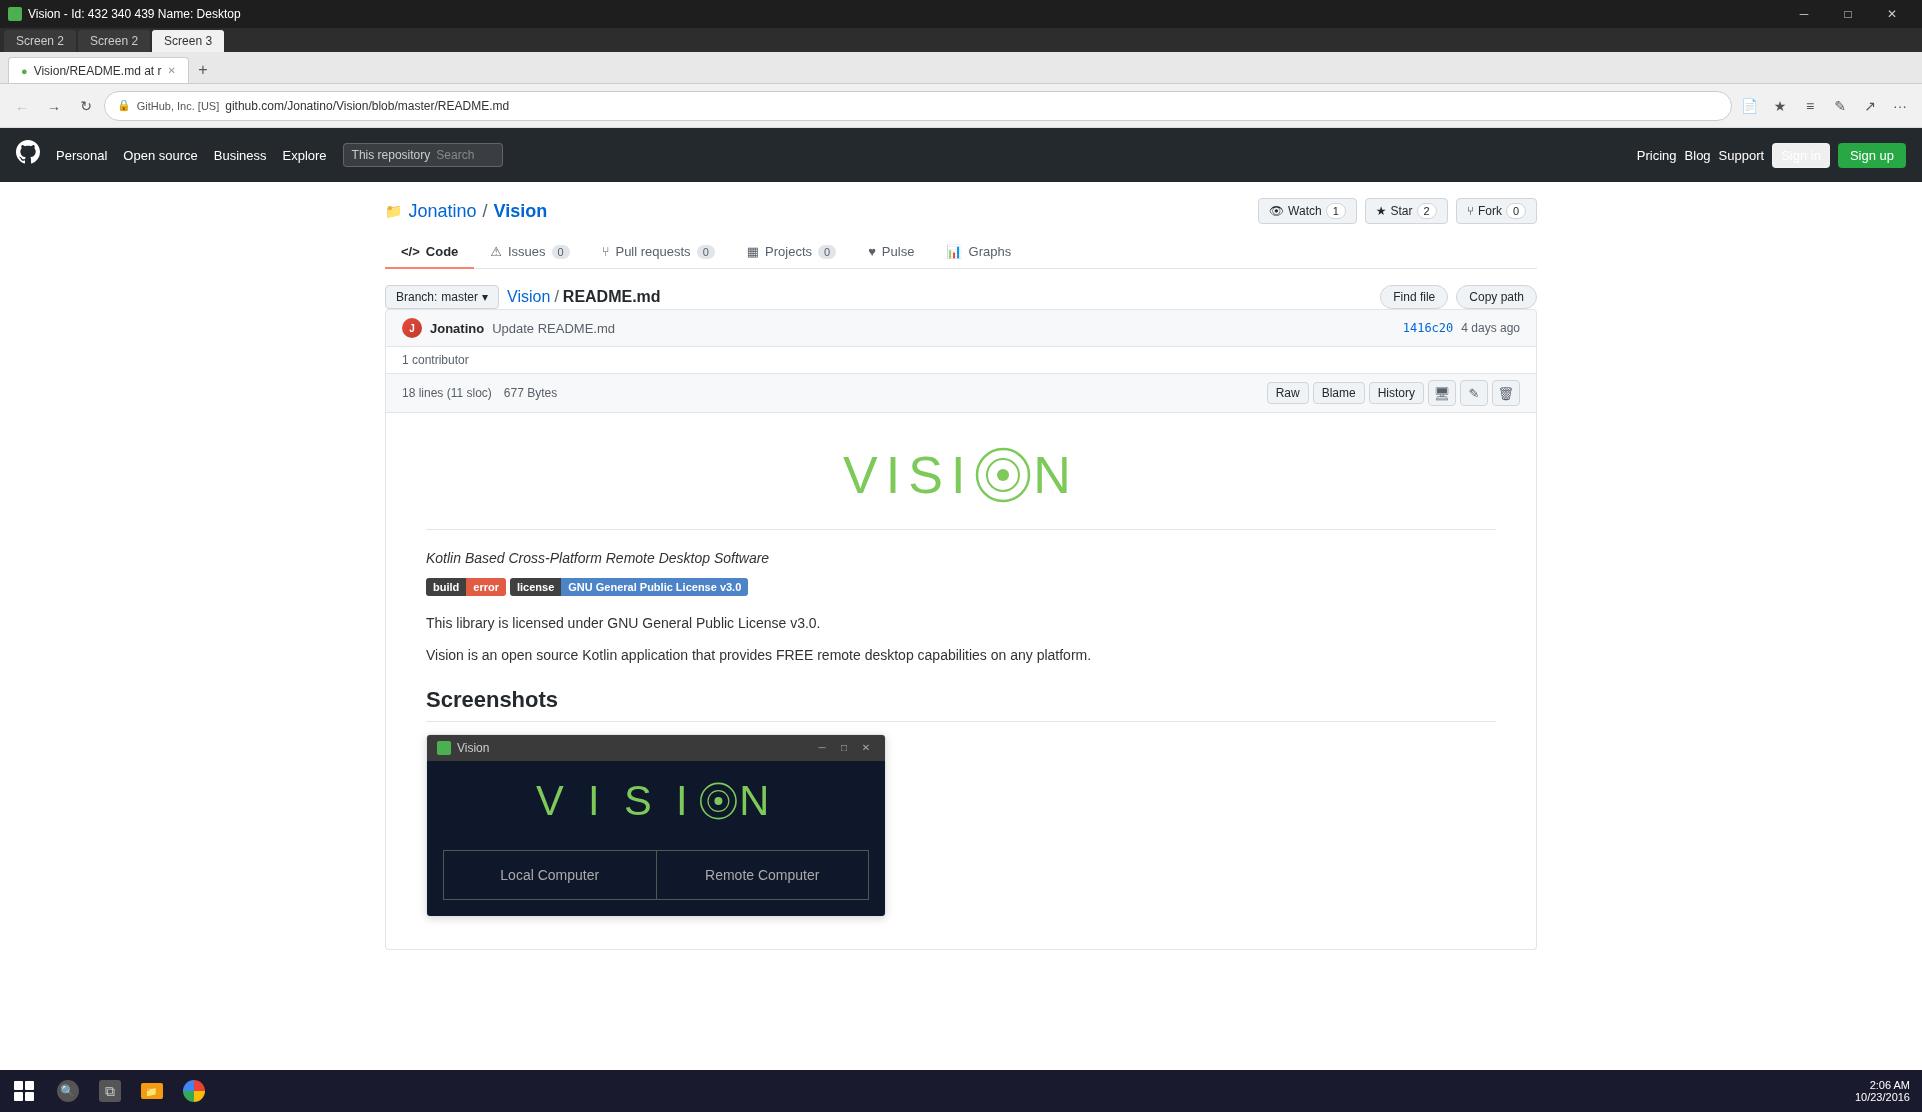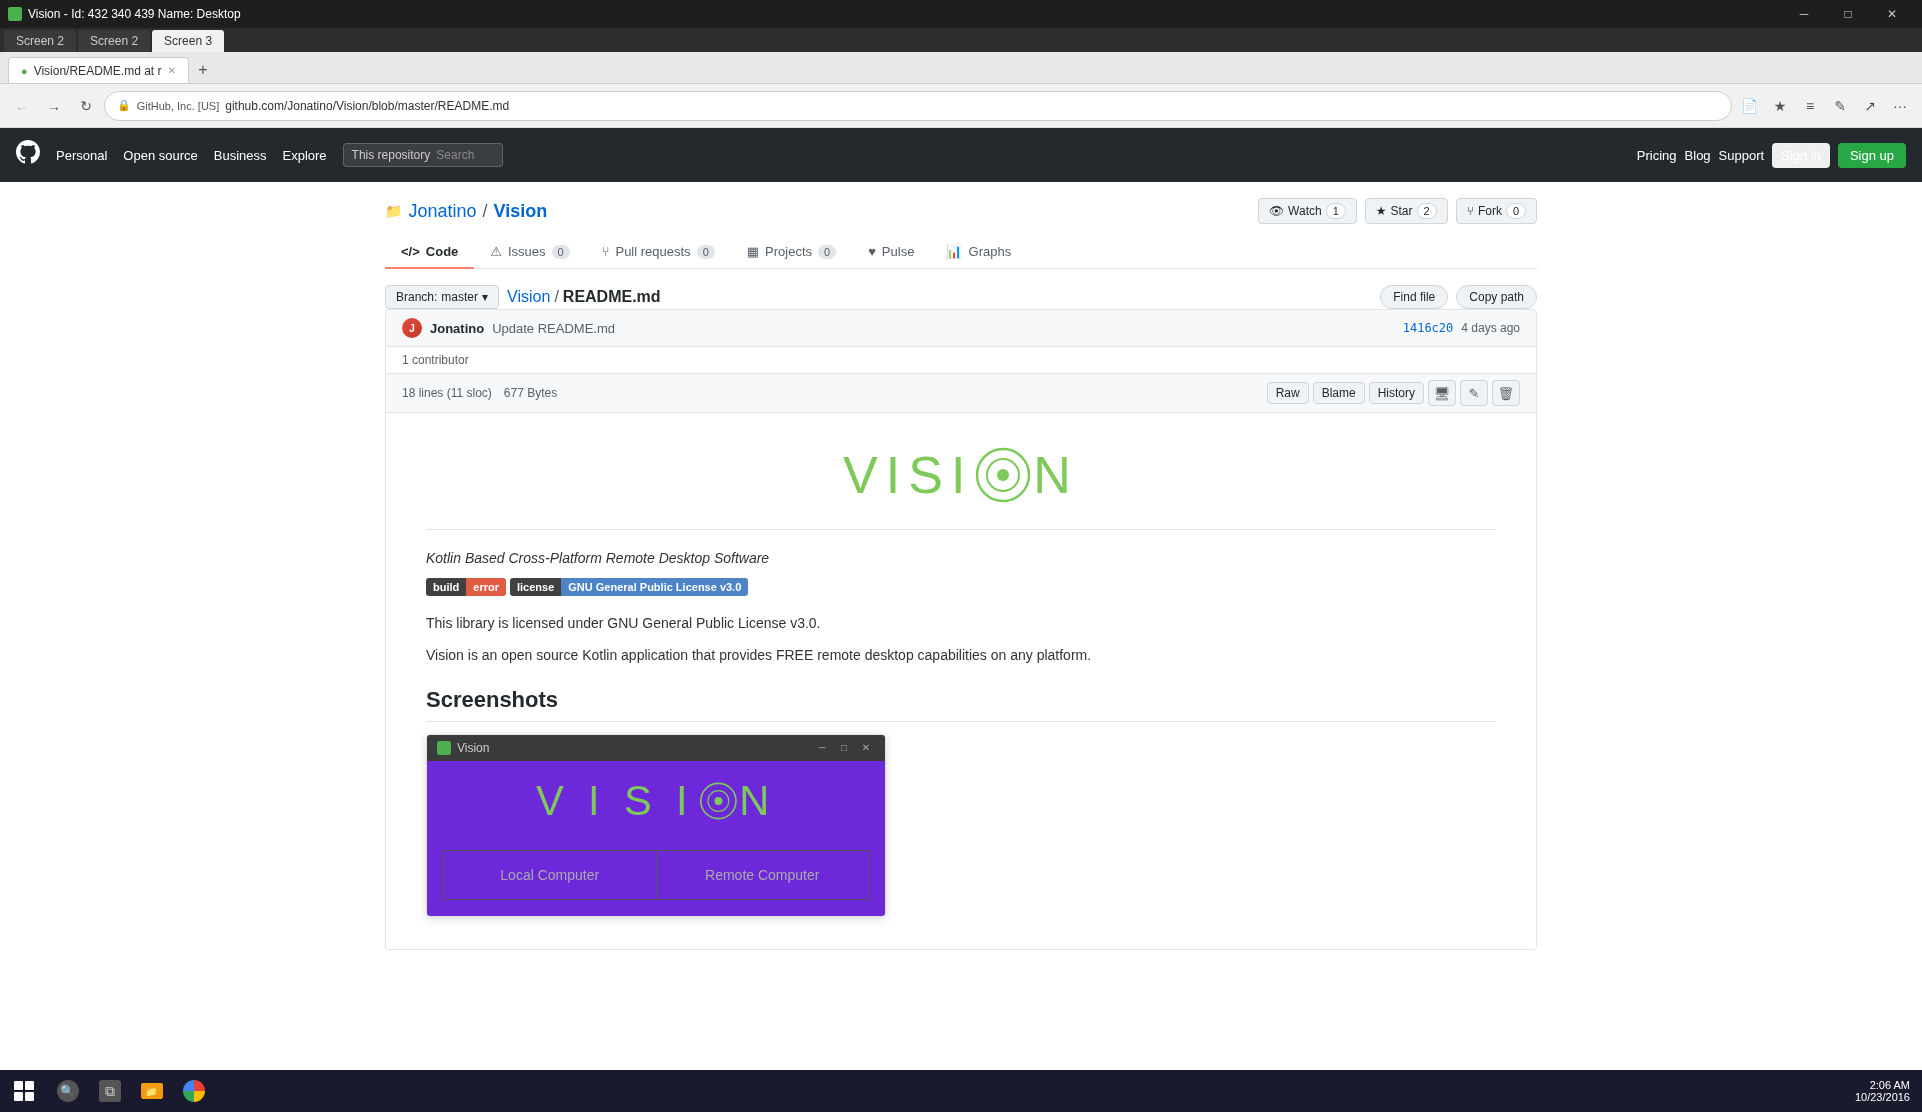--- a/index.html
+++ b/index.html
@@ -297,21 +297,21 @@
       display: flex;
       align-items: center;
       gap: 6px;
       font-size: 12px;
       color: #ccc;
     }
     .thumb-logo-icon { width: 14px; height: 14px; background: #4caf50; border-radius: 2px; }
     .thumb-controls { margin-left: auto; display: flex; gap: 4px; }
     .thumb-ctrl { width: 18px; height: 14px; display: flex; align-items: center; justify-content: center; color: #aaa; font-size: 10px; }
     .thumb-body {
-      background: #6d28d9;
+      background: #0f172a;
       padding: 16px;
       text-align: center;
     }
     .thumb-vision-logo {
       font-family: Arial, sans-serif;
       font-size: 36px;
       font-weight: 100;
       letter-spacing: 8px;
       color: #7dc959;
       margin-bottom: 16px;

